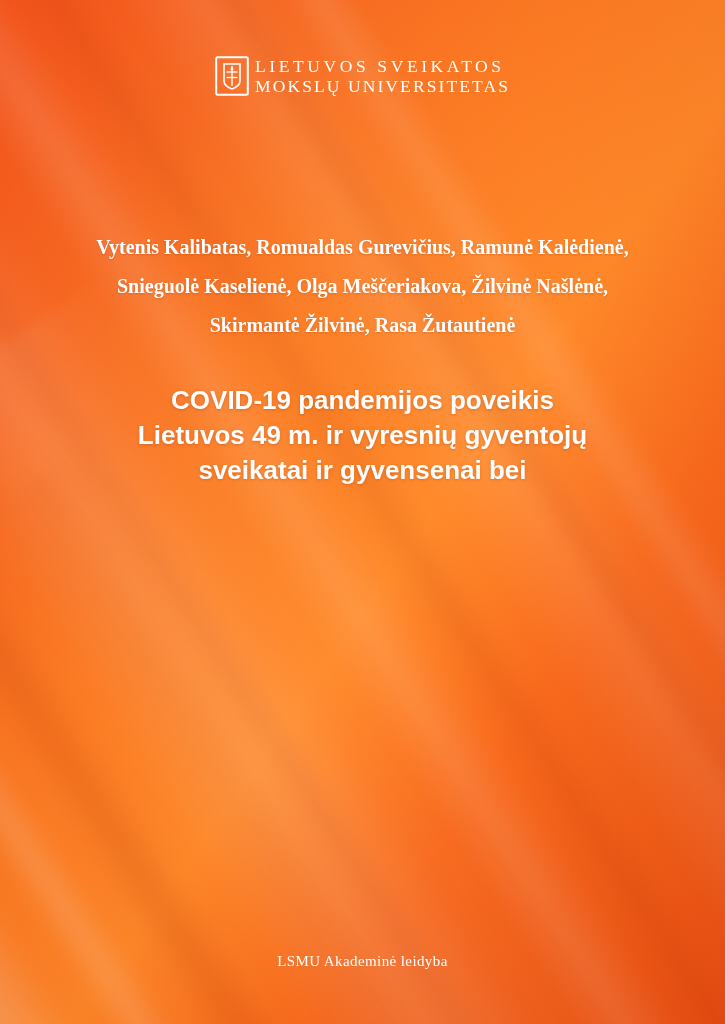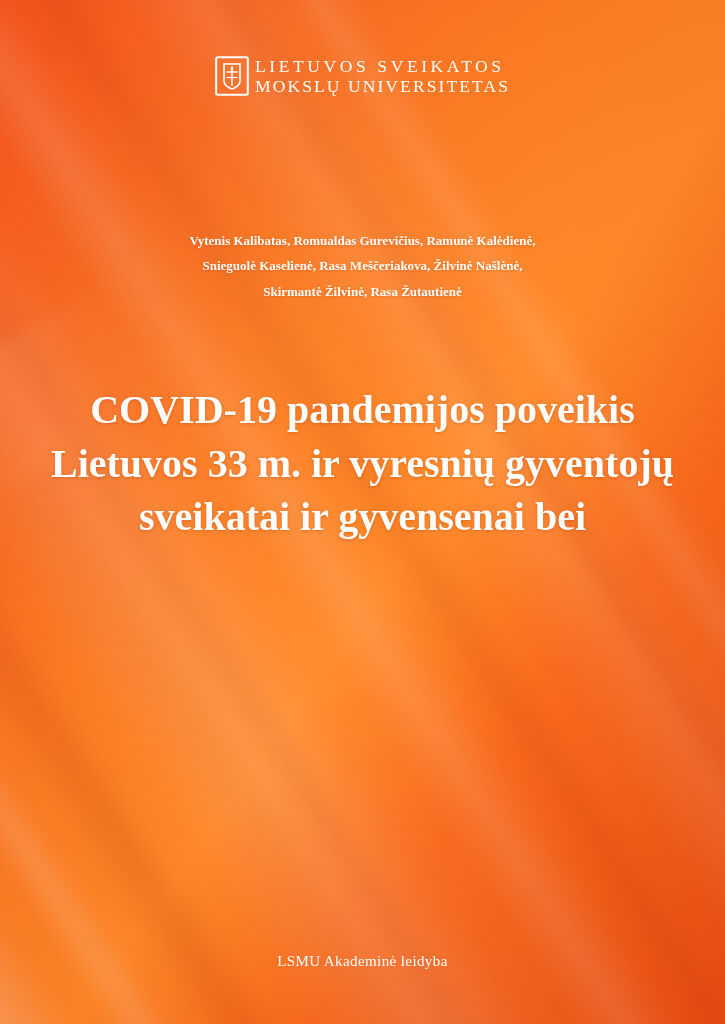--- a/index.html
+++ b/index.html
@@ -119,37 +119,37 @@
   
   .authors {
     position: absolute;
     top: 228px;
     left: 0;
     right: 0;
     text-align: center;
     color: #ffffff;
     font-family: "Liberation Serif", serif;
     font-weight: bold;
-    font-size: 13px;
+    font-size: 20px;
     line-height: 1.95;
     text-shadow: 0 1px 2px rgba(150,45,0,0.25);
   }
   .authors div { white-space: nowrap; }
 
   
   .title {
     position: absolute;
     top: 383px;
     left: 30px;
     right: 30px;
     text-align: center;
     color: #ffffff;
-    font-family: Liberation Serif, serif;
+    font-family: Liberation Sans, sans-serif;
     font-weight: bold;
-    font-size: 40px;
+    font-size: 26px;
     line-height: 1.34;
     text-shadow: 0 1px 3px rgba(150,45,0,0.3);
   }
   .title div { white-space: nowrap; }
 
   
   .publisher {
     position: absolute;
     bottom: 54px;
     left: 0;
@@ -198,26 +198,26 @@
         </span>
         <span class="logo-text">
           <span class="logo-line1">LIETUVOS SVEIKATOS</span>
           <span class="logo-line2">MOKSLŲ UNIVERSITETAS</span>
         </span>
       </div>
     </div>
 
     <div class="authors">
       <div>Vytenis Kalibatas, Romualdas Gurevičius, Ramunė Kalėdienė,</div>
-      <div>Snieguolė Kaselienė, Rasa Meščeriakova, Žilvinė Našlėnė,</div>
+      <div>Snieguolė Kaselienė, Olga Meščeriakova, Žilvinė Našlėnė,</div>
       <div>Skirmantė Žilvinė, Rasa Žutautienė</div>
     </div>
 
     <div class="title">
       <div>COVID-19 pandemijos poveikis</div>
-      <div>Lietuvos 33 m. ir vyresnių gyventojų</div>
+      <div>Lietuvos 49 m. ir vyresnių gyventojų</div>
       <div>sveikatai ir gyvensenai bei</div>
     </div>
 
     <div class="publisher">LSMU Akademinė leidyba</div>
 
   </div>
 </div>
 
 </body></html>

